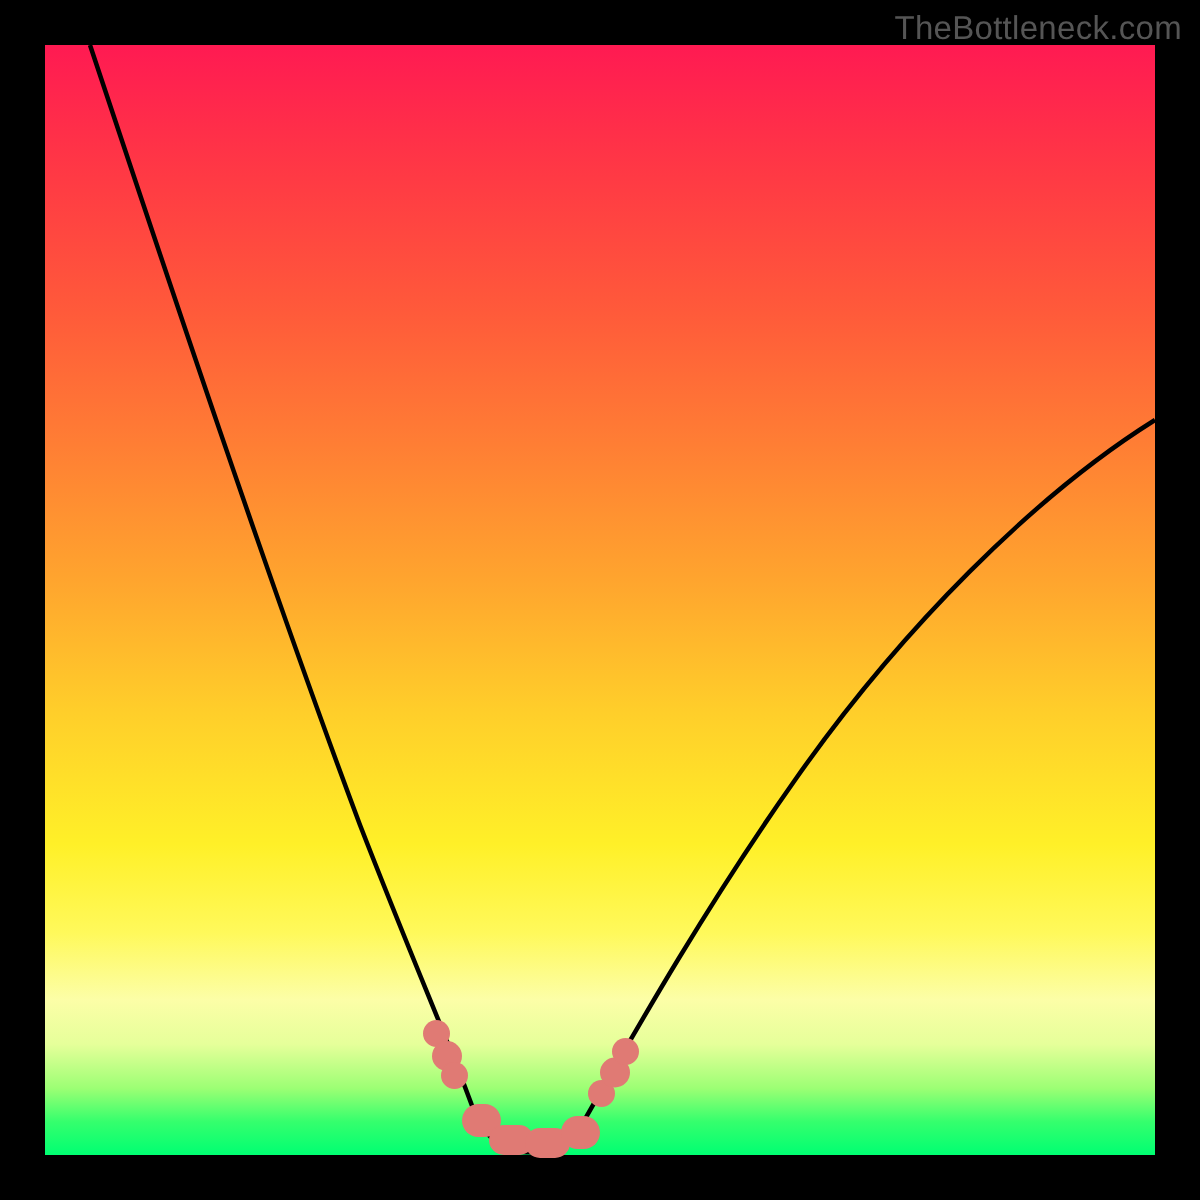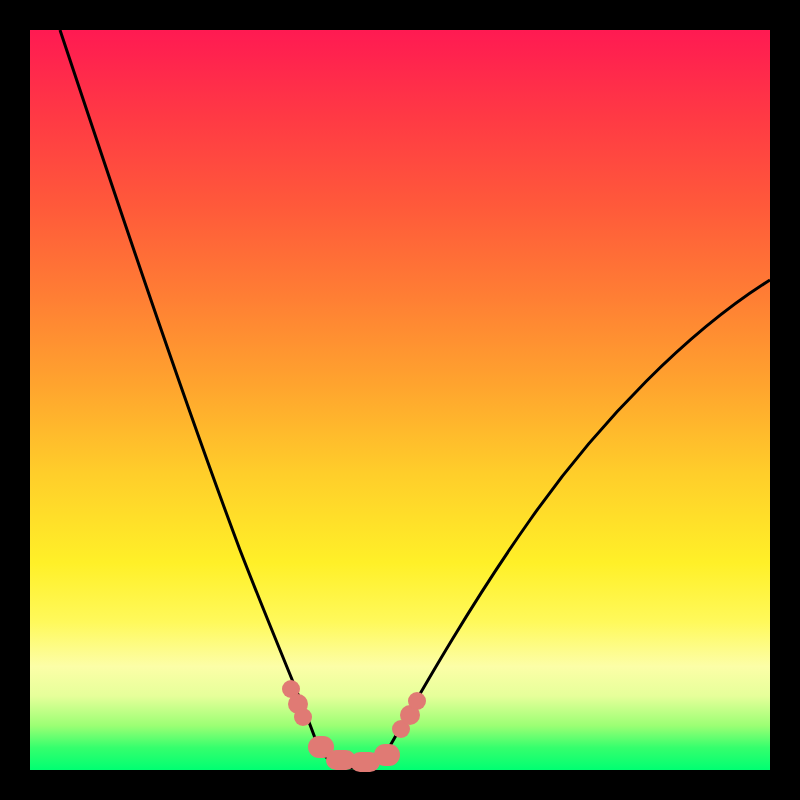--- a/index.html
+++ b/index.html
@@ -74,20 +74,21 @@
     width: 22px; height: 22px;
   }
   .marker.blob {
     border-radius: 11px;
   }
 </style>
 </head>
 <body>
 
 <div class="frame">
+  <div class="watermark">TheBottleneck.com</div>
   <div class="plot">
 
     <svg class="curve" viewBox="0 0 740 740" preserveAspectRatio="none">
       <path d="M 30 0
                C 80 150, 150 360, 210 520
                C 245 610, 268 662, 282 700
                L 288 716" stroke="#000" stroke-width="3" fill="none"></path>
       <path d="M 288 716
                C 296 730, 306 737, 318 738
                C 330 739, 342 737, 352 728

